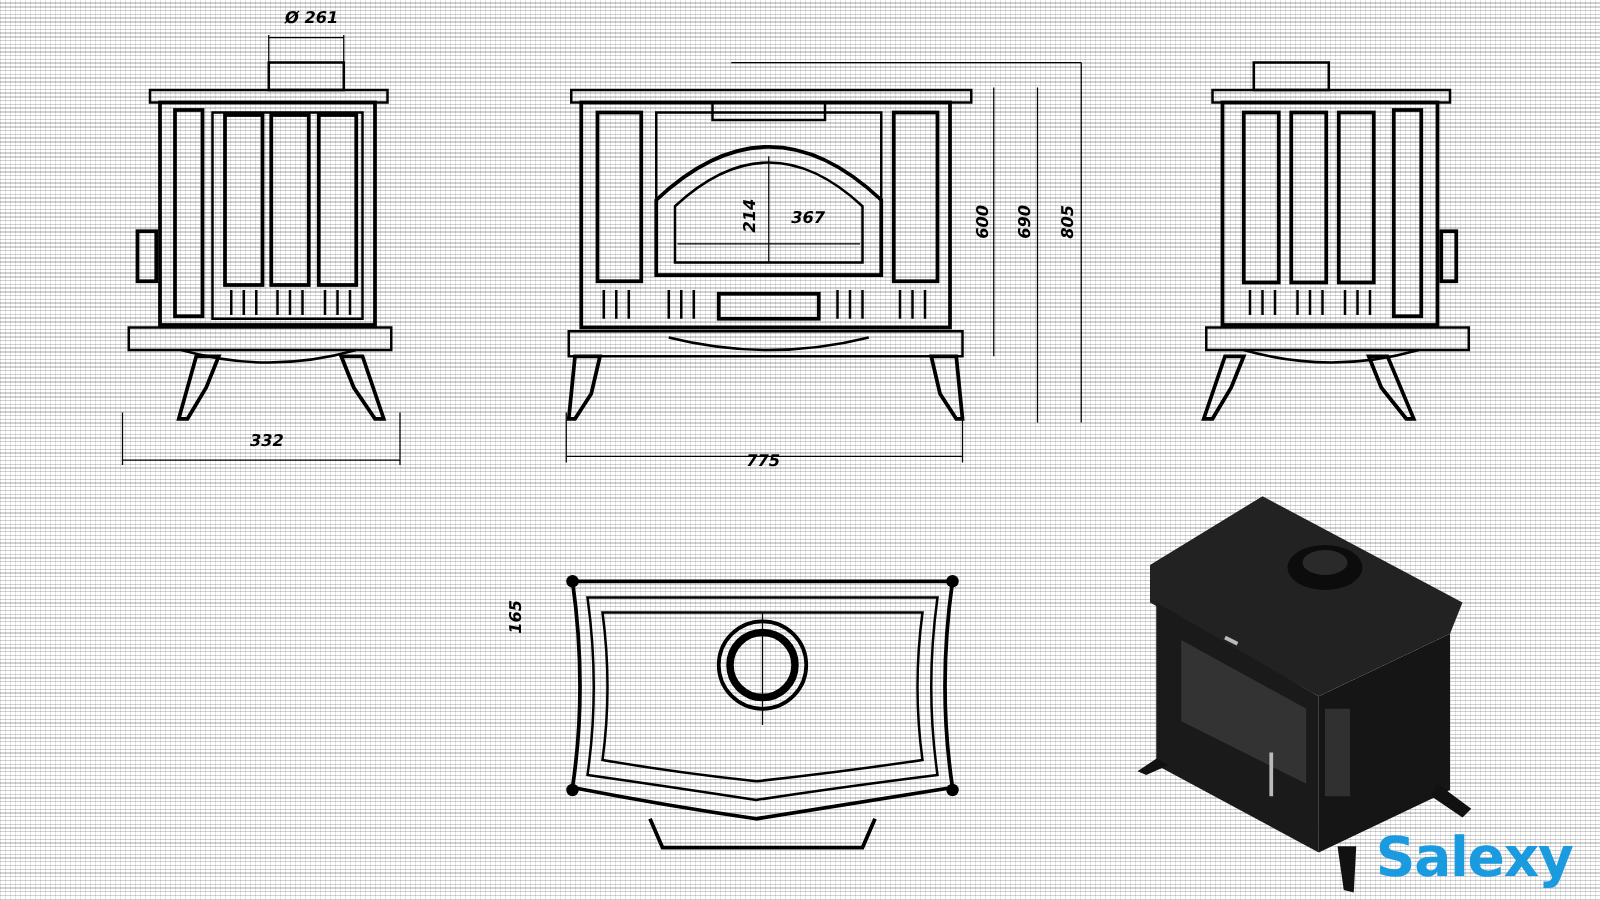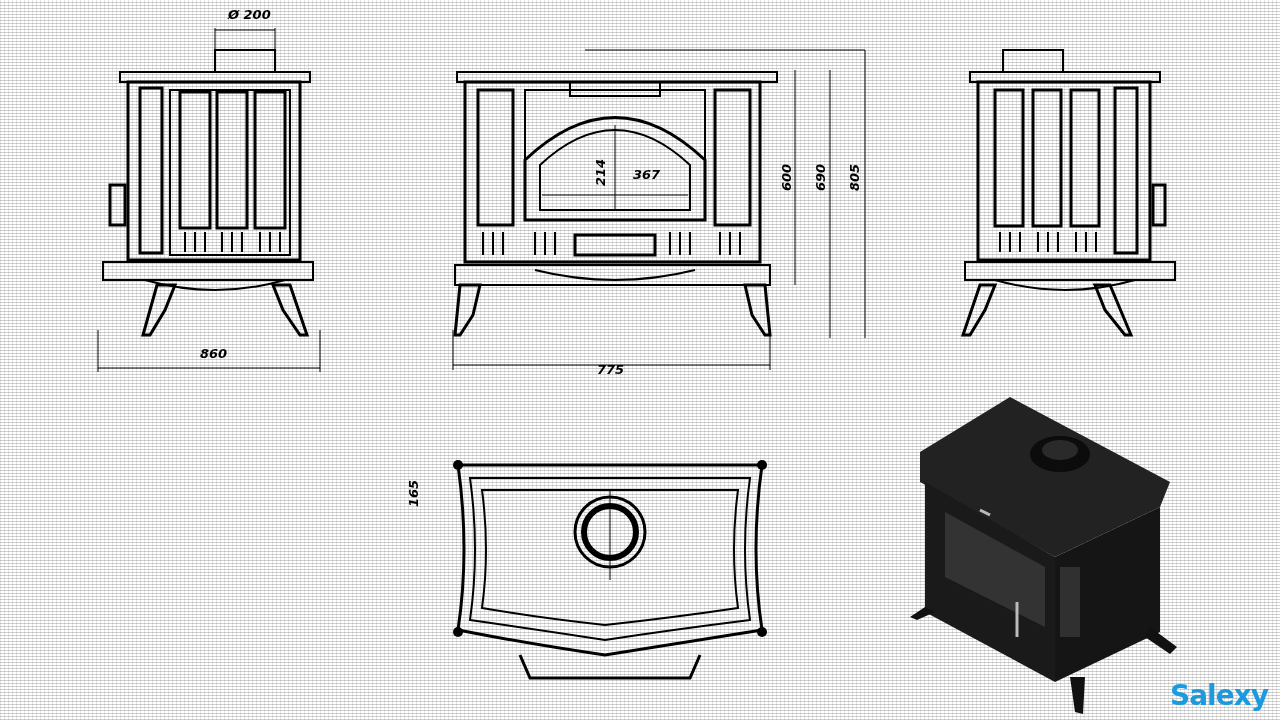--- a/index.html
+++ b/index.html
@@ -13,22 +13,22 @@
   }
   .view { position: absolute; }
   svg { display: block; }
   .dim-label {
     position: absolute; font-family: "DejaVu Sans", sans-serif; font-weight: bold;
     font-style: italic; font-size: 13px; color: #000; background: transparent;
     white-space: nowrap;
   }
   .vert { transform: rotate(-90deg); transform-origin: center center; }
   .watermark {
-    position: absolute; right: 12px; bottom: 8px;
-    font-family: "DejaVu Sans", sans-serif; font-weight: bold; font-size: 28px;
+    position: absolute; right: 22px; bottom: 8px;
+    font-family: "DejaVu Sans", sans-serif; font-weight: bold; font-size: 44px;
     letter-spacing: -1px;
   }
 </style>
 </head>
 <body>
 
 <div class="view" style="left:95px; top:0px; width:240px; height:380px;">
   <svg width="240" height="380">
 
     <line x1="120" y1="28" x2="120" y2="72" stroke="#000" stroke-width="1"></line>
@@ -60,22 +60,22 @@
     <rect x="8" y="262" width="210" height="18" fill="none" stroke="#000" stroke-width="2"></rect>
     <path d="M50 280 Q120 300 190 280" fill="none" stroke="#000" stroke-width="2"></path>
 
     <path d="M62 285 L80 285 L70 310 L55 335 L48 335 Z" fill="none" stroke="#000" stroke-width="3"></path>
     <path d="M195 285 L178 285 L188 310 L205 335 L212 335 Z" fill="none" stroke="#000" stroke-width="3"></path>
 
     <line x1="3" y1="330" x2="3" y2="372" stroke="#000" stroke-width="1"></line>
     <line x1="225" y1="330" x2="225" y2="372" stroke="#000" stroke-width="1"></line>
     <line x1="3" y1="368" x2="225" y2="368" stroke="#000" stroke-width="1"></line>
   </svg>
-  <span class="dim-label" style="left:133px; top:7px;">Ø 200</span>
-  <span class="dim-label" style="left:105px; top:346px;">860</span>
+  <span class="dim-label" style="left:133px; top:7px;">Ø 261</span>
+  <span class="dim-label" style="left:105px; top:346px;">332</span>
 </div>
 
 <div class="view" style="left:445px; top:40px; width:440px; height:340px;">
   <svg width="440" height="340">
     <line x1="140" y1="10" x2="420" y2="10" stroke="#000" stroke-width="1"></line>
     <rect x="12" y="32" width="320" height="10" fill="none" stroke="#000" stroke-width="2"></rect>
     <rect x="20" y="42" width="295" height="180" fill="none" stroke="#000" stroke-width="3"></rect>
     <rect x="33" y="50" width="35" height="135" fill="none" stroke="#000" stroke-width="3"></rect>
     <rect x="270" y="50" width="35" height="135" fill="none" stroke="#000" stroke-width="3"></rect>
     <rect x="80" y="50" width="180" height="130" fill="none" stroke="#000" stroke-width="2"></rect>

